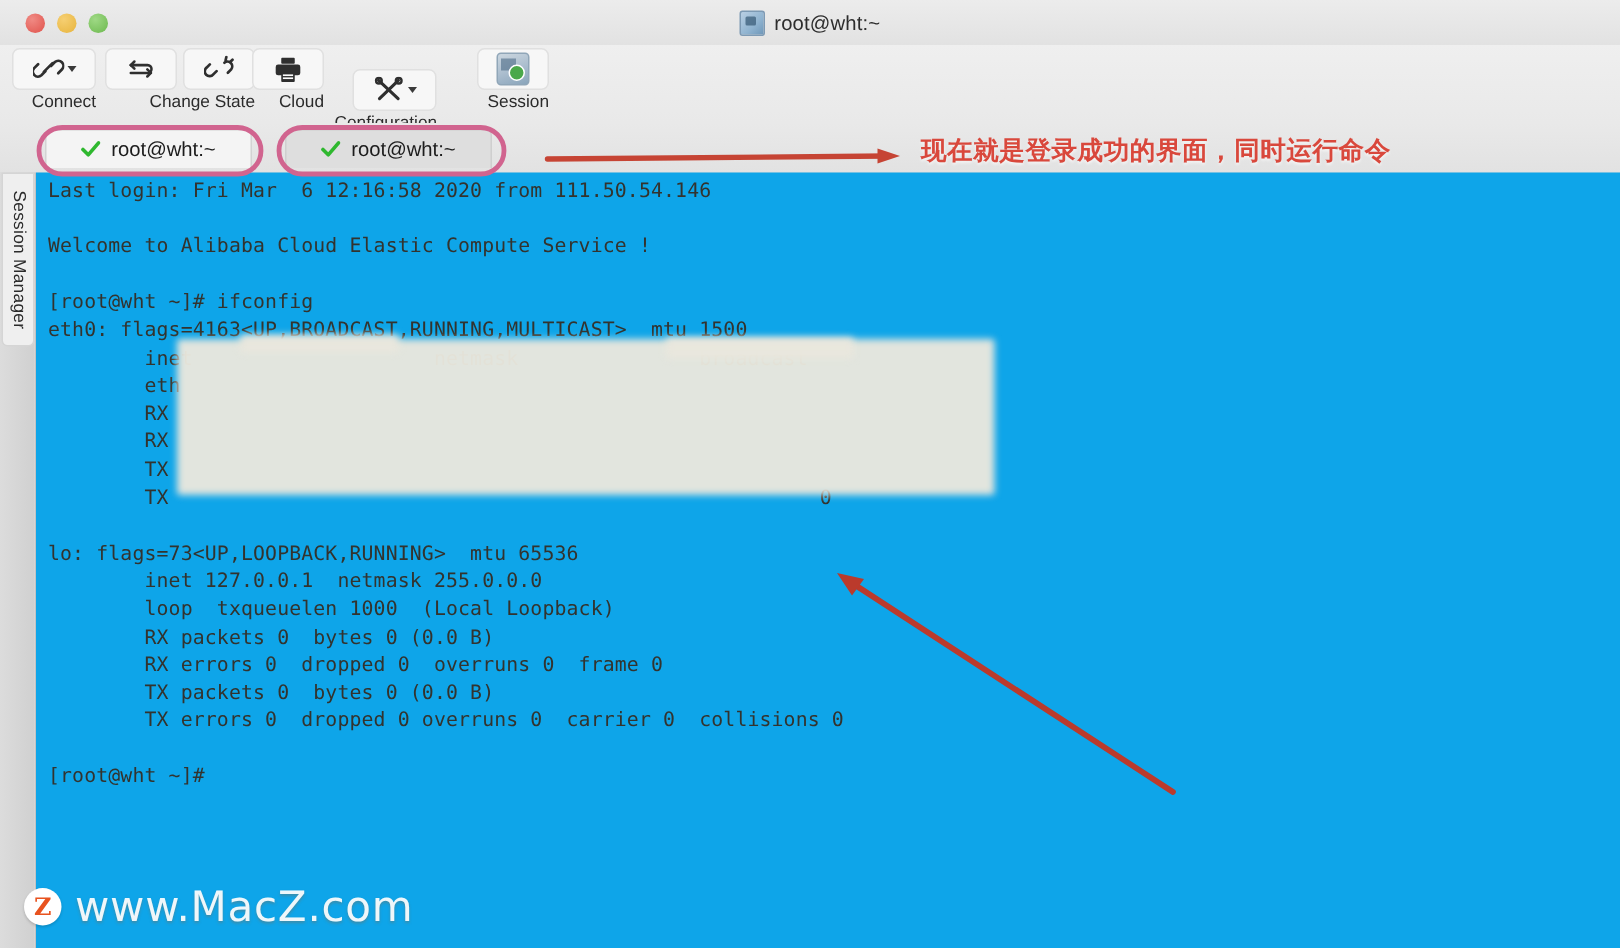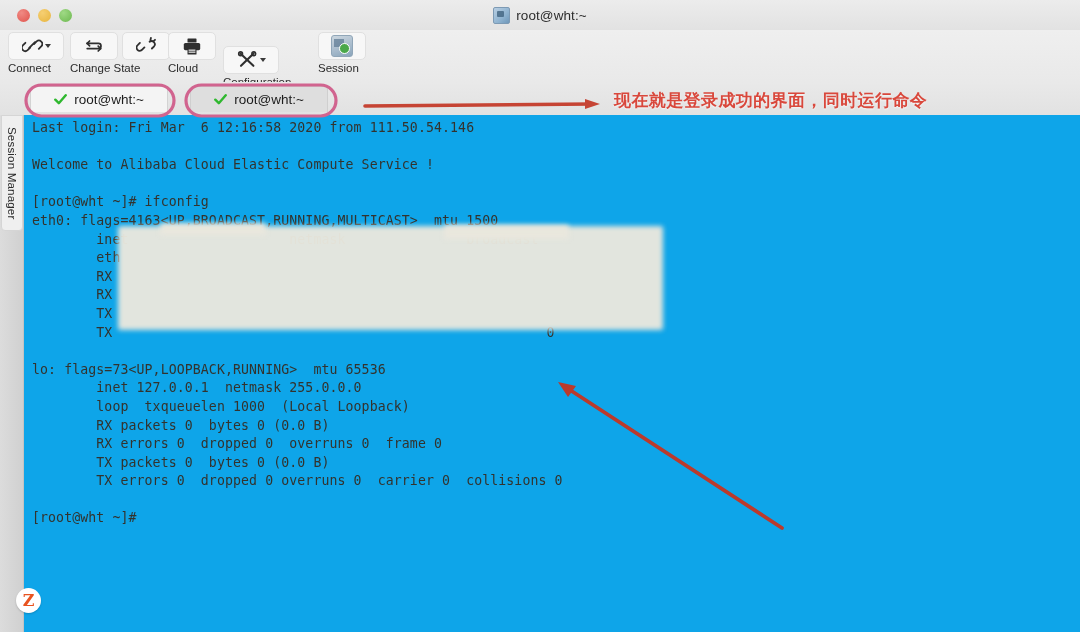--- a/index.html
+++ b/index.html
@@ -88,21 +88,21 @@
     width: 1080px;
     height: 52px;
     background: linear-gradient(180deg, #efefef 0%, #e9e9e9 100%);
     border-bottom: 1px solid #dcdcdc;
   }
   .tb-group {
     position: absolute;
     top: 2px;
     display: flex;
     flex-direction: column;
-    align-items: flex-start;
+    align-items: flex-end;
   }
   .tb-btnrow { display: flex; gap: 4px; }
   .tb-btn {
     width: 48px; height: 28px;
     background: #f7f7f7;
     border: 1px solid #e0e0e0;
     border-radius: 5px;
     display: flex;
     align-items: center;
     justify-content: center;
@@ -511,15 +511,16 @@
     <g>
       <line x1="782" y1="528" x2="567" y2="388" stroke="#bb3a2c" stroke-width="3.8" stroke-linecap="round"></line>
       <polygon points="558,382 576,386 568,397" fill="#bb3a2c"></polygon>
     </g>
   </svg>
 
   <div class="anno-text" id="anno-top">现在就是登录成功的界面，同时运行命令</div>
 
   <div class="watermark">
     <span class="wm-badge">Z</span>
+    <span class="wm-text">www.MacZ.com</span>
   </div>
 
 </div>
 
 </body></html>

